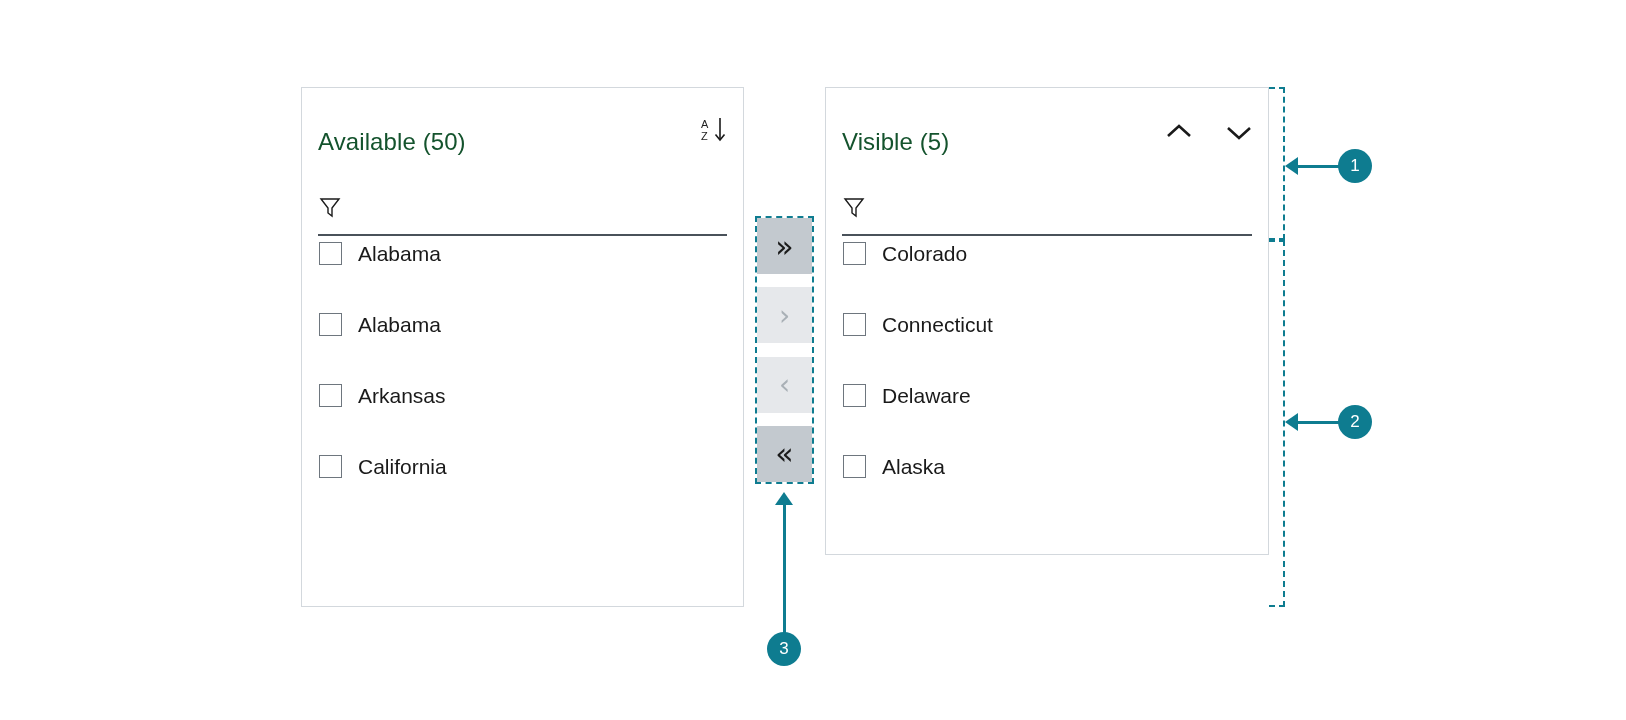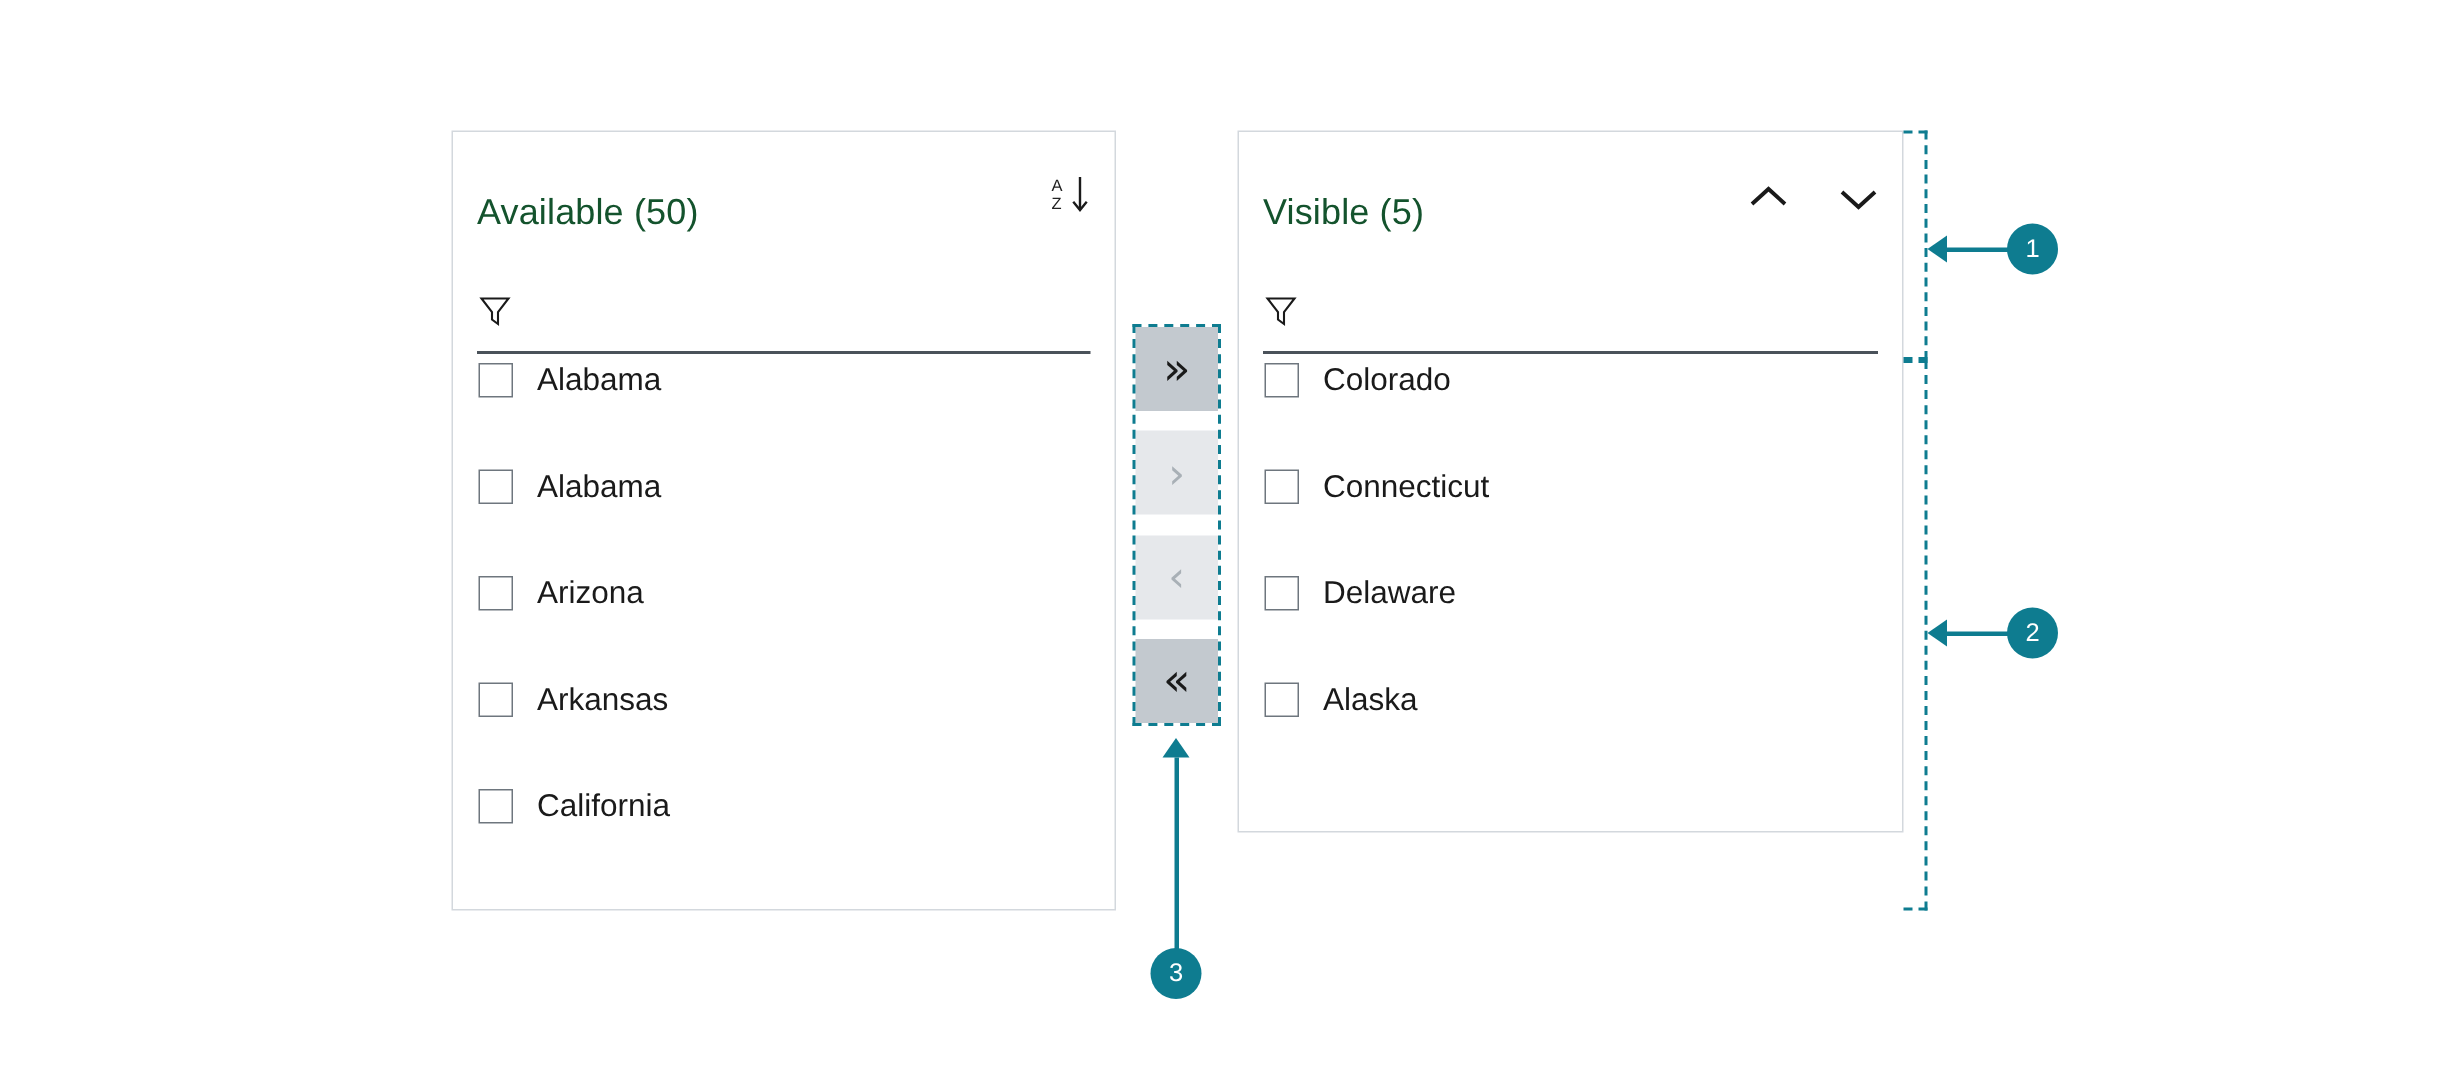--- a/index.html
+++ b/index.html
@@ -145,24 +145,20 @@
         <div class="list-item">
           <span class="cb"></span>
           <span class="item-label">Alabama</span>
         </div>
         <div class="list-item">
           <span class="cb"></span>
           <span class="item-label">Alabama</span>
         </div>
         <div class="list-item">
           <span class="cb"></span>
-          <span class="item-label">Arizona</span>
-        </div>
-        <div class="list-item">
-          <span class="cb"></span>
           <span class="item-label">Arkansas</span>
         </div>
         <div class="list-item">
           <span class="cb"></span>
           <span class="item-label">California</span>
         </div>
       </div>
   </div>
 
   <div class="panel" id="panel-visible">

